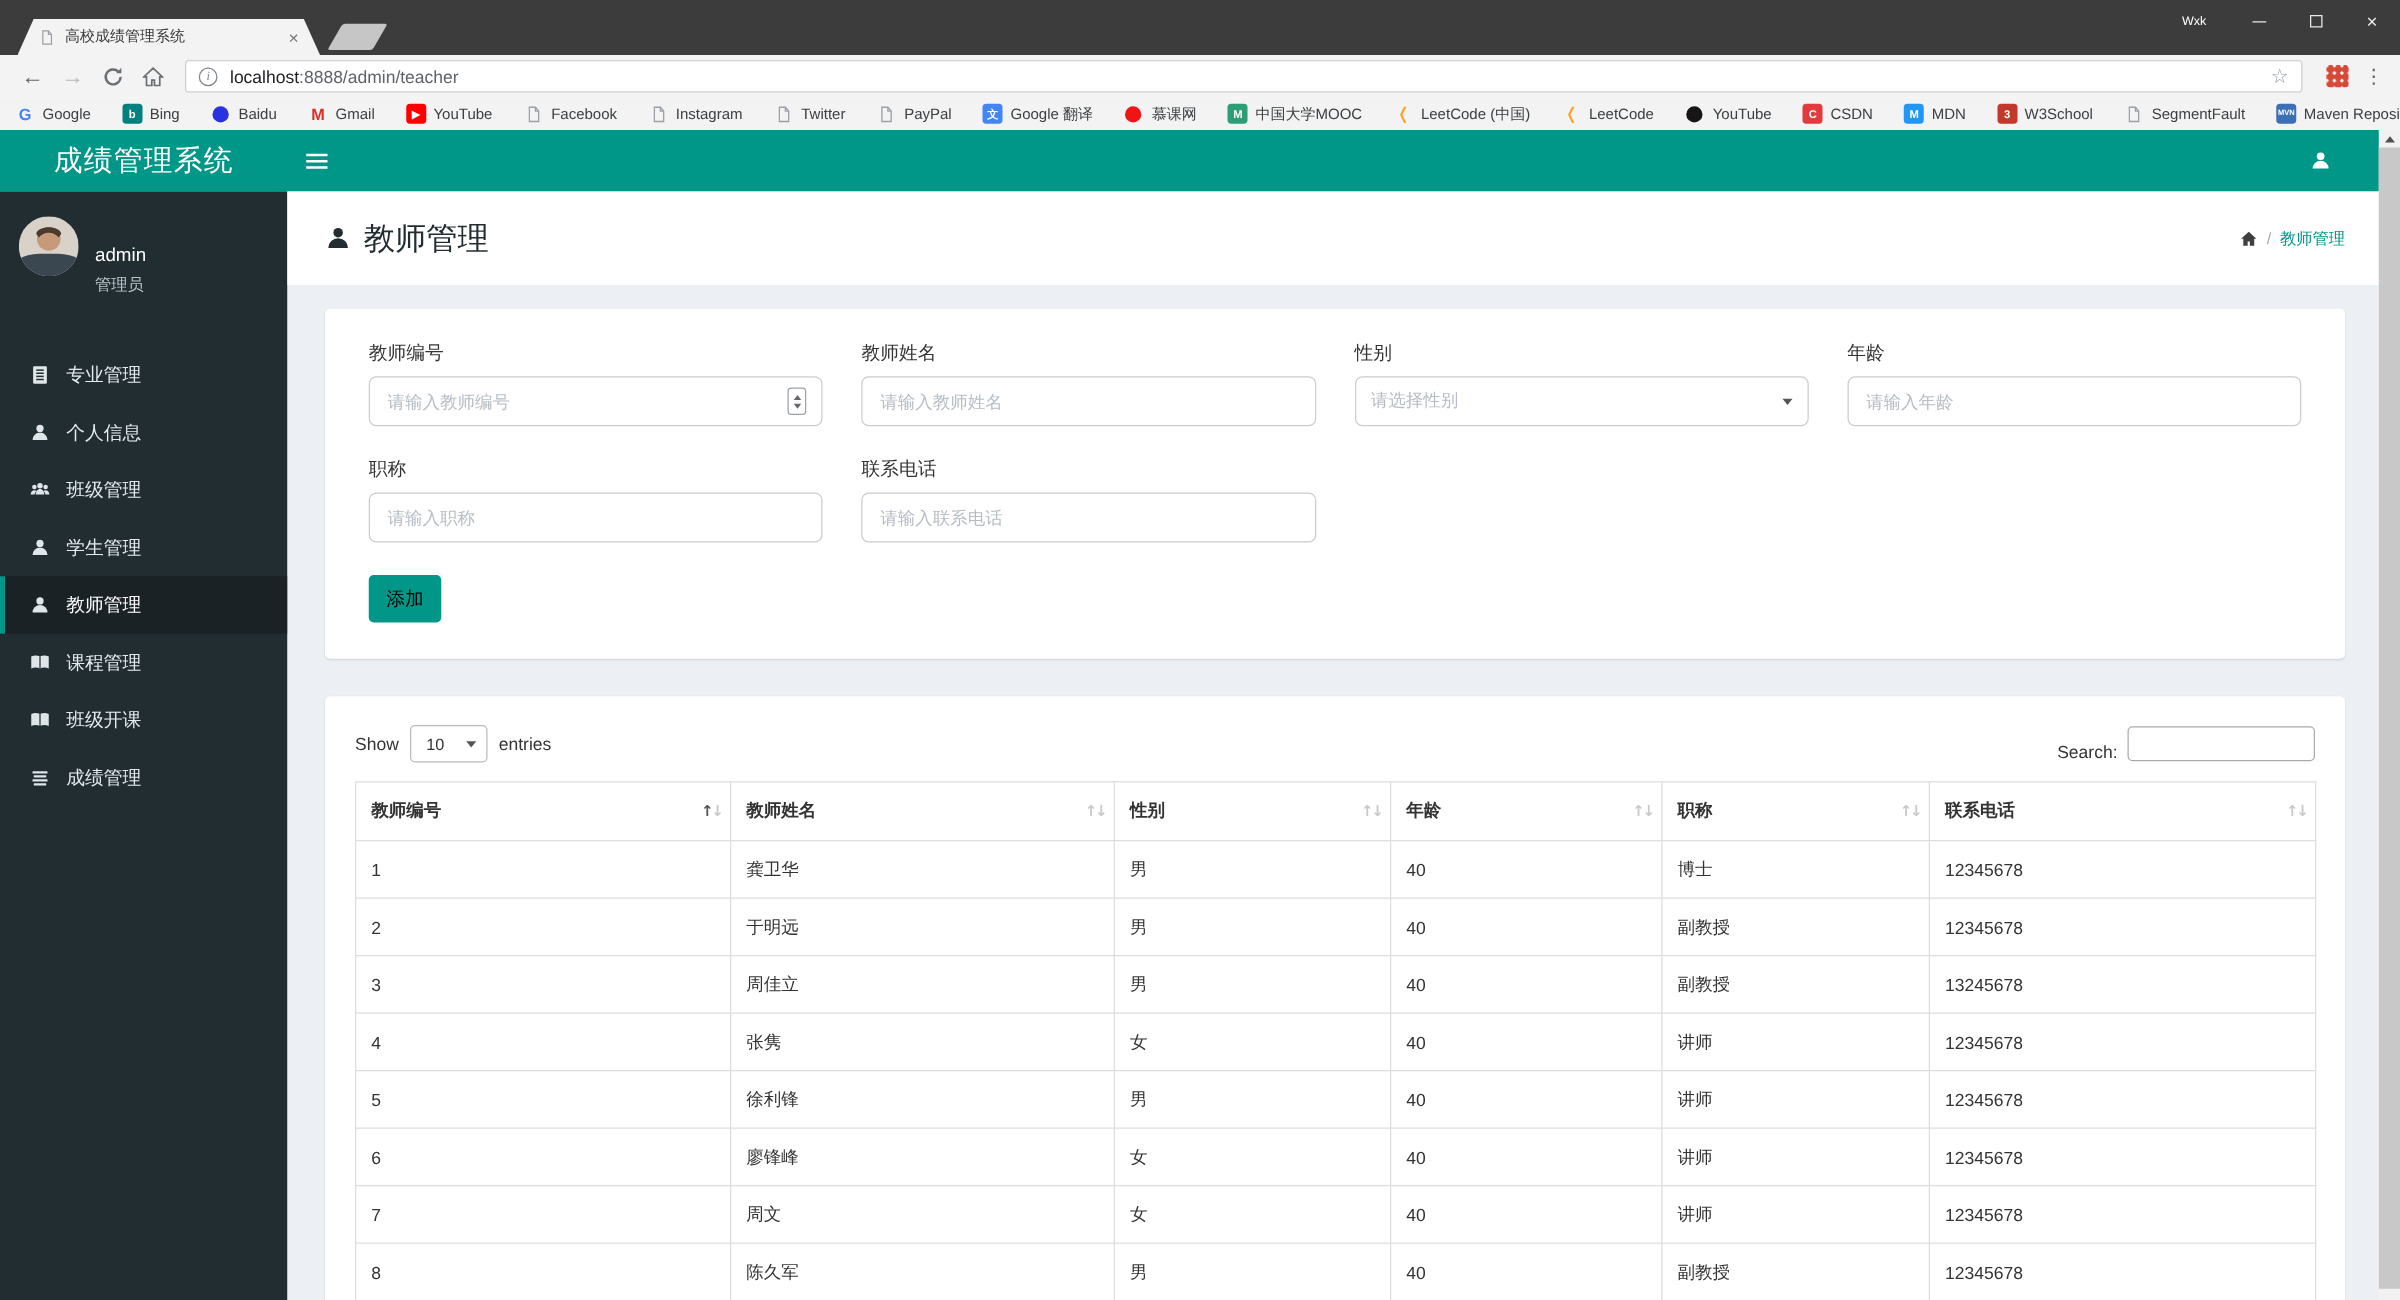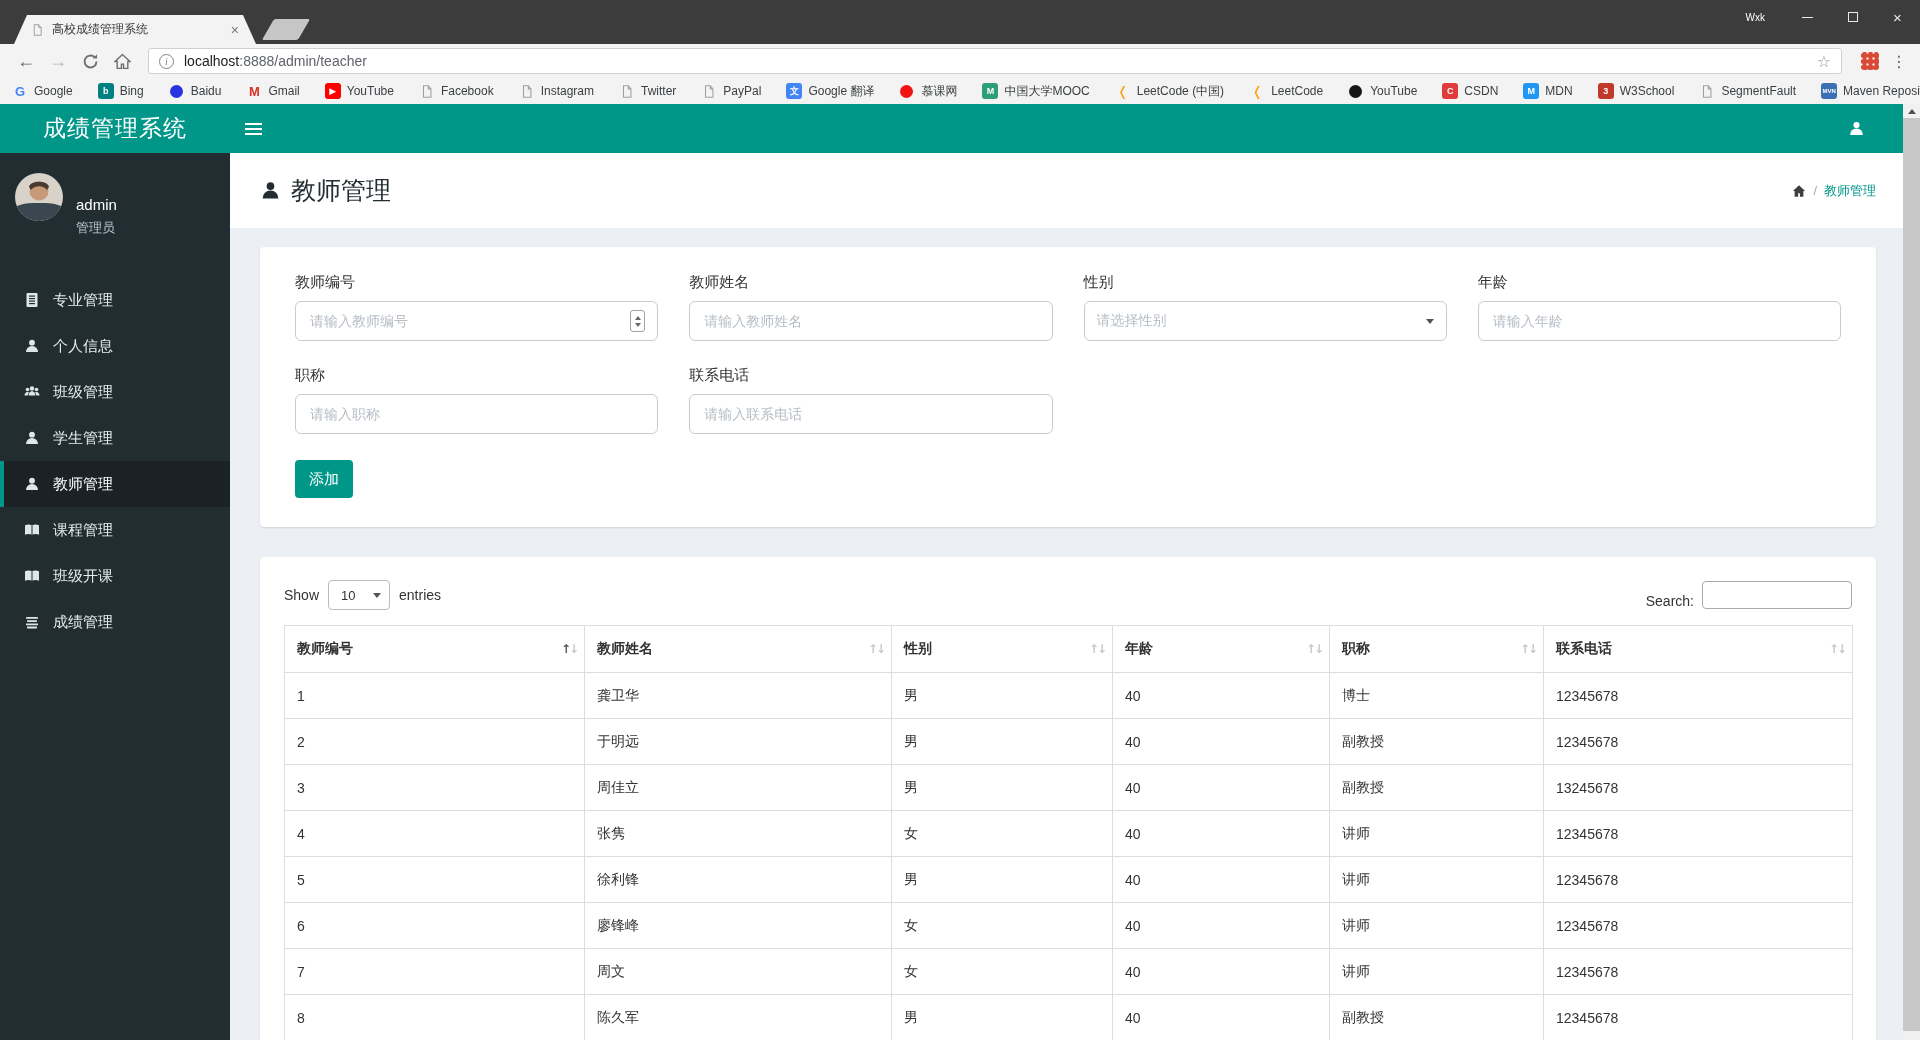--- a/index.html
+++ b/index.html
@@ -86,21 +86,21 @@
   .f-grid{display:grid;grid-template-columns:repeat(4,1fr);column-gap:31px;row-gap:25px}
   .f-label{font-size:15px;color:#333;margin-bottom:9px}
   .ctl{height:40px;border:1px solid #ccc;border-radius:6px;display:flex;align-items:center;padding:0 12px;background:#fff}
   .ctl input{border:none;outline:none;flex:1;font-size:14px;color:#333;font-family:inherit;background:transparent;min-width:0}
   .ctl input::placeholder{color:#b6bdc4}
   .ph{color:#b6bdc4;font-size:14px;flex:1}
   .spinner{width:15px;height:22px;border:1px solid #9aa2a8;border-radius:3px;display:flex;flex-direction:column;align-items:center;justify-content:center;gap:3px;flex:none}
   .tri-up{width:0;height:0;border-left:3px solid transparent;border-right:3px solid transparent;border-bottom:4px solid #666}
   .tri-dn{width:0;height:0;border-left:3px solid transparent;border-right:3px solid transparent;border-top:4px solid #666}
   .caret{width:0;height:0;border-left:4px solid transparent;border-right:4px solid transparent;border-top:5px solid #555;flex:none}
-  .btn-add{margin-top:26px;min-width:58px;height:38px;background:#009688;color:#ffffff;font-size:15px;border:none;border-radius:4px;font-family:inherit;padding:0 14px}
+  .btn-add{margin-top:26px;min-width:58px;height:38px;background:#009688;color:#000000;font-size:15px;border:none;border-radius:4px;font-family:inherit;padding:0 14px}
 
   
   .table-card{margin-top:30px;padding:23px 24px;height:560px}
   .dt-controls{display:flex;align-items:center;font-size:14px;color:#333}
   .len-select{width:62px;height:30px;border:1px solid #bbb;border-radius:4px;margin:0 9px;display:flex;align-items:center;padding:0 8px 0 12px;font-size:13px;color:#333;background:#fff}
   .len-select .caret{margin-left:auto}
   .dt-search{margin-left:auto;display:flex;align-items:flex-end}
   .dt-search input{width:150px;height:28px;border:1px solid #aaa;border-radius:4px;margin-left:8px;padding:0 8px;font-family:inherit;font-size:13px;outline:none}
   table.dt{width:100%;border-collapse:collapse;margin-top:15px;table-layout:fixed;font-size:14px;color:#333}
   .dt th,.dt td{border:1px solid #ddd}

